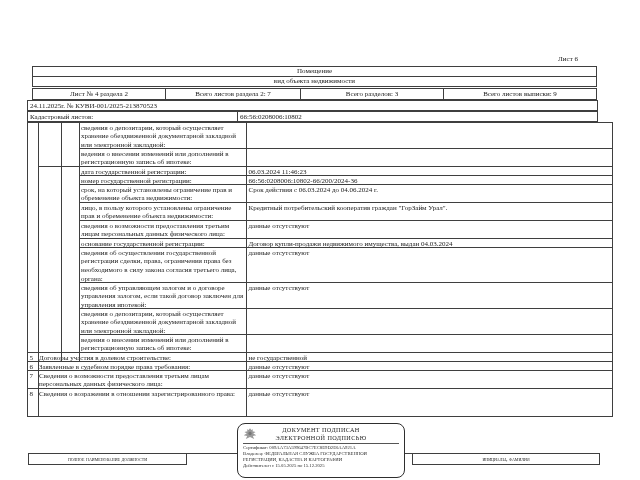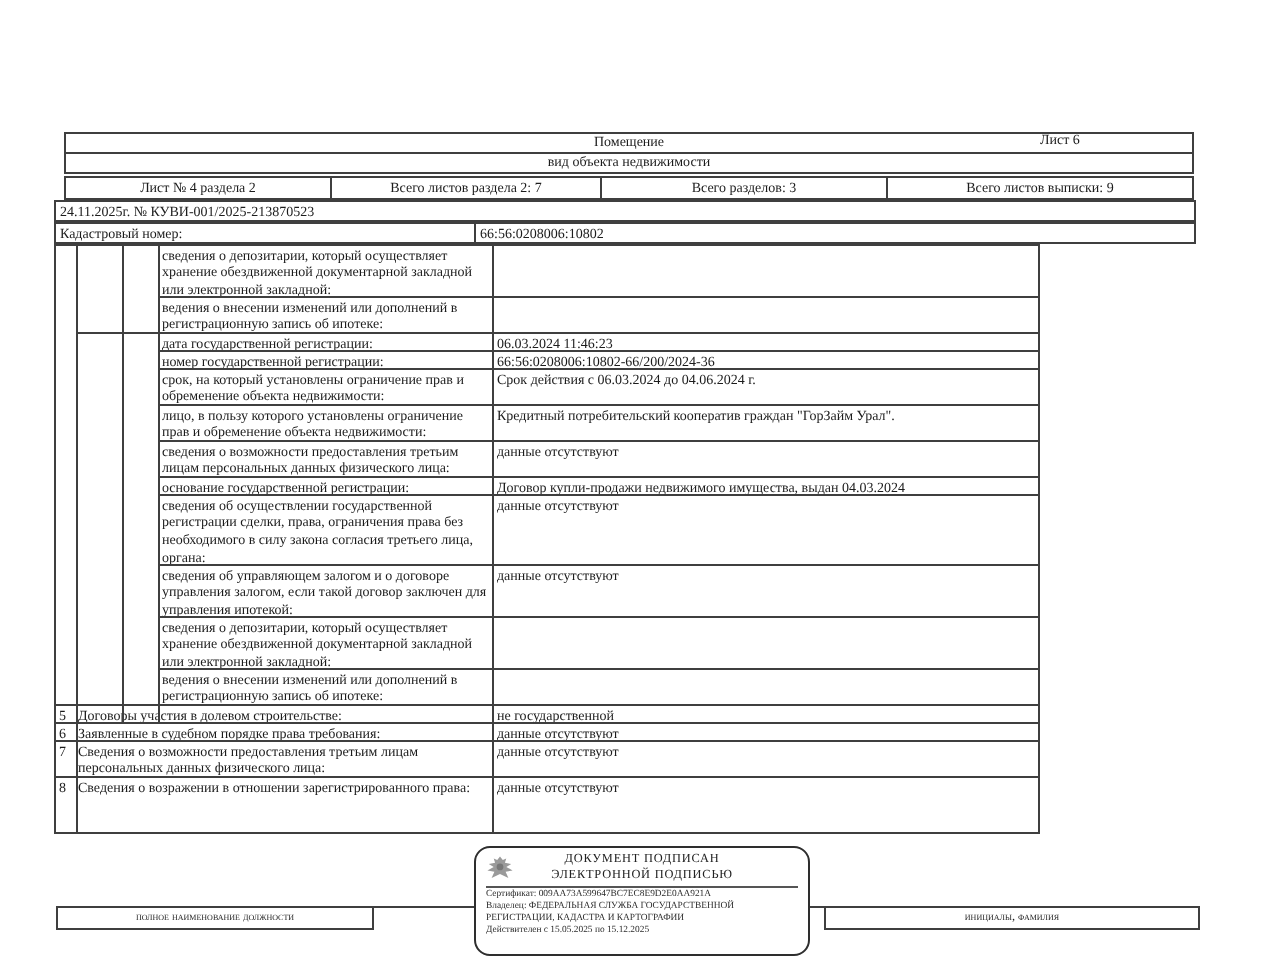--- a/index.html
+++ b/index.html
@@ -10,34 +10,34 @@
   }
   .abs { position: absolute; }
   .bordered { border: 1px solid #3f3f3f; }
   .ctr { text-align: center; }
   .t7 { font-size: 7px; line-height: 8.7px; }
 
   
   #watermark { position:absolute; left:340px; top:335px; width:300px; height:110px; z-index:0; }
 
   
-  #sheet-label { left:520px; top:55px; width:58px; font-size:7px; z-index:2;margin-top:11px; }
+  #sheet-label { left:520px; top:55px; width:58px; text-align:right; font-size:7px; z-index:2; }
   #hdr-box { left:32px; top:66px; width:565px; height:21px; z-index:2; background:transparent; }
   #hdr-box .r1 { height:10px; border-bottom:1px solid #3f3f3f; }
   #hdr-box .r2 { height:9px; }
   #sheets-row { left:32px; top:88px; width:565px; height:12px; display:flex; z-index:2;align-items:center; }
   #sheets-row .cell { border-right:1px solid #3f3f3f; height:100%; padding-top:1px; overflow:hidden; }
   #sheets-row .cell:last-child { border-right:none; }
   #kuvi-row { left:27px; top:100px; width:571px; height:11px; padding:1px 0 0 2px; z-index:2; }
   #kad-row { left:27px; top:111px; width:571px; height:11px; display:flex; z-index:2; }
   #kad-row .k1 { width:210px; border-right:1px solid #3f3f3f; padding:1px 0 0 2px; }
   #kad-row .k2 { flex:1; padding:1px 0 0 2px; }
 
   
-  #main-table { left:27px; top:122px; width:493px; height:295px; z-index:2; background:transparent; }
+  #main-table { left:27px; top:122px; width:586px; height:295px; z-index:2; background:transparent; }
   .trow { display:flex; width:100%; overflow:hidden; }
   .c { height:100%; overflow:hidden; font-size:7px; line-height:8.7px; padding-top:0.5px; }
   .c.num { width:10px; padding-left:1.5px; }
   .c.sp1 { width:23px; }
   .c.sp2 { width:18px; padding-left:2px; }
   .c.lbl { width:167px; padding-left:2px; padding-right:2px; }
   .c.val { flex:1; padding-left:2.5px; padding-right:2px; }
   .c.lblwide { width:208px; padding-left:1px; padding-right:2px; }
   .bb { border-bottom:1px solid #3f3f3f; }
   .vline { position:absolute; top:0; width:1px; background:#3f3f3f; }
@@ -77,21 +77,21 @@
   <div class="abs bordered" id="sheets-row">
     <div class="cell ctr t7" style="width:133px">Лист № 4 раздела 2</div>
     <div class="cell ctr t7" style="width:135px">Всего листов раздела 2: 7</div>
     <div class="cell ctr t7" style="width:143px">Всего разделов: 3</div>
     <div class="cell ctr t7" style="flex:1">Всего листов выписки: 9</div>
   </div>
 
   <div class="abs bordered t7" id="kuvi-row">24.11.2025г. № КУВИ-001/2025-213870523</div>
 
   <div class="abs bordered" id="kad-row">
-    <div class="k1 t7">Кадастровый номер:</div>
+    <div class="k1 t7">Кадастровый листов:</div>
     <div class="k2 t7">66:56:0208006:10802</div>
   </div>
 
   <div class="abs bordered" id="main-table">
     <div class="vline" id="v1"></div>
     <div class="vline" id="v2"></div>
     <div class="vline" id="v3"></div>
     <div class="vline" id="v4"></div>
 
     <div class="trow" style="height:26px">

